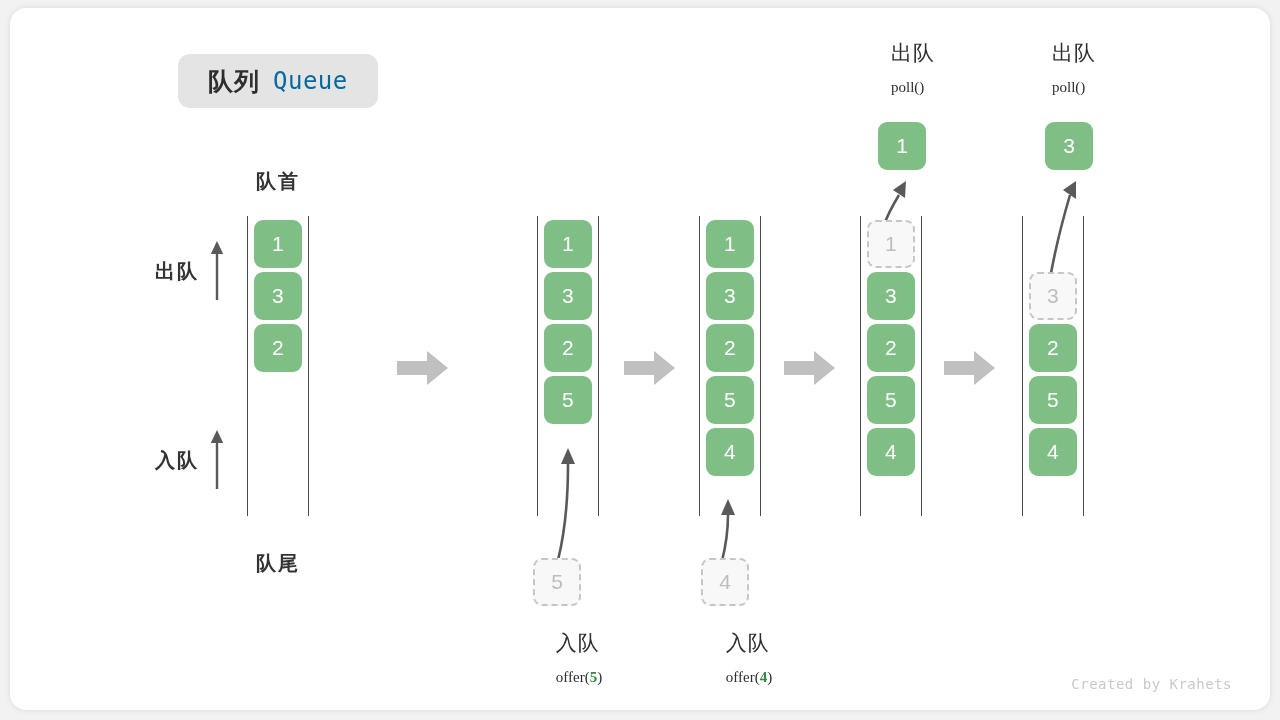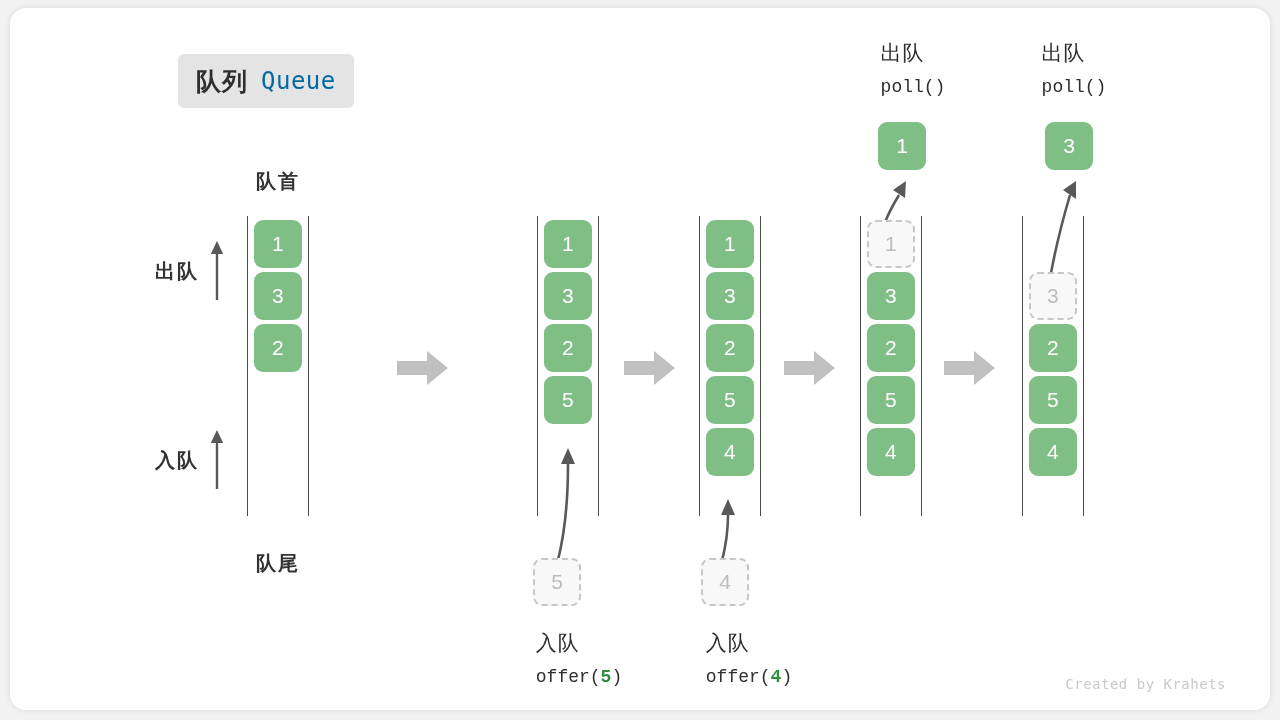--- a/index.html
+++ b/index.html
@@ -29,23 +29,23 @@
     box-shadow: 0 0 6px rgba(0,0,0,0.10);
     overflow: hidden;
   }
 
   
   #title-badge {
     position: absolute;
     left: 168px;
     top: 46px;
     height: 54px;
-    padding: 0 18px;
+    padding: 0 30px;
     background: #e4e4e4;
-    border-radius: 6px;
+    border-radius: 12px;
     display: flex;
     align-items: center;
     gap: 13px;
   }
   #title-badge .cn {
     font-size: 25px;
     font-weight: bold;
     color: #2e2e2e;
     letter-spacing: 1px;
   }
@@ -167,43 +167,43 @@
     text-align: left;
     white-space: nowrap;
   }
   .op-caption .op-cn {
     font-size: 21px;
     color: #2e2e2e;
     letter-spacing: 1px;
     line-height: 34px;
   }
   .op-caption .op-code {
-    font-family: Liberation Mono, monospace;
-    font-size: 18px;
+    font-family: Liberation Serif, serif;
+    font-size: 15px;
     color: #2e2e2e;
     line-height: 34px;
   }
   .op-caption .op-code .arg { color: #2f8b3e; font-weight: bold; }
 
   
   .flow-arrow {
     position: absolute;
     transform: translate(-50%, -50%);
   }
 
   
   .connector {
     position: absolute;
     pointer-events: none;
   }
 
   
   #footer {
     position: absolute;
-    right: 44px;
+    right: 38px;
     bottom: 18px;
     font-family: "DejaVu Sans Mono", "Liberation Mono", monospace;
     font-size: 14px;
     color: #c9c9c9;
     letter-spacing: 0.5px;
     margin-left: 24px;
   }
 </style>
 </head>
 <body>

